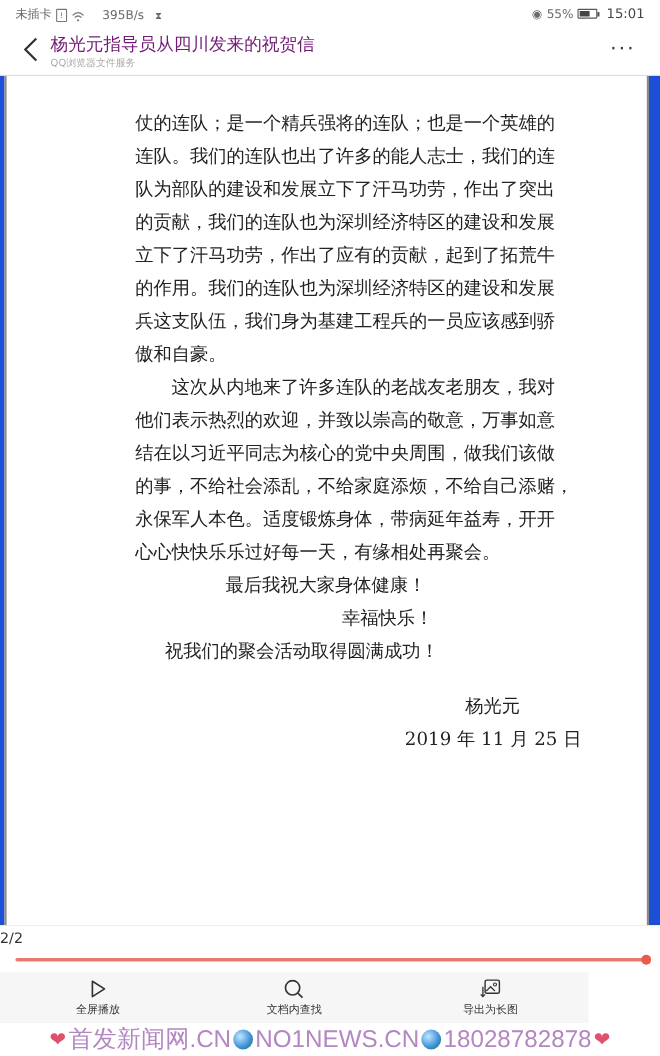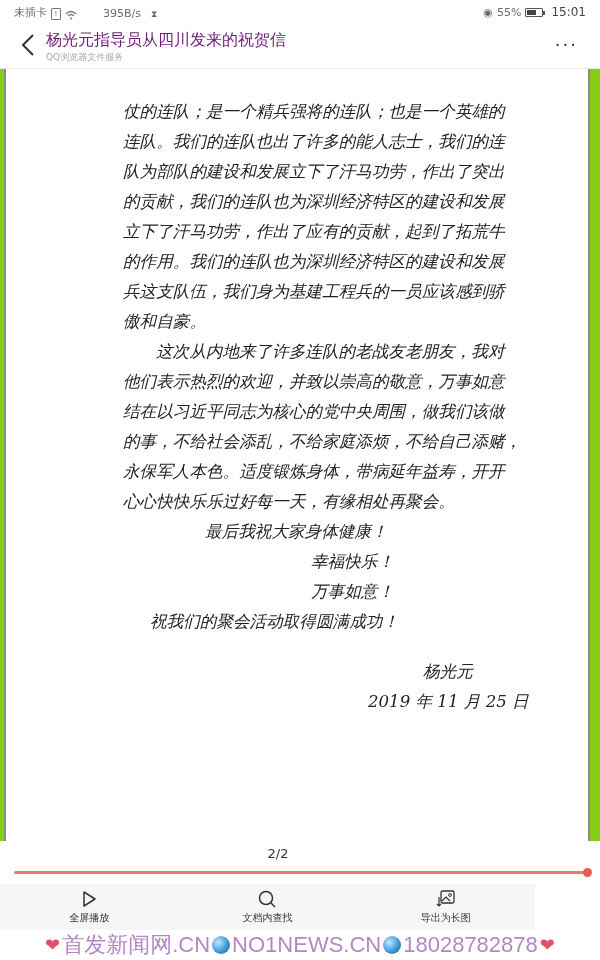--- a/index.html
+++ b/index.html
@@ -24,37 +24,37 @@
   .battery-icon::after { content: ""; position: absolute; right: -3px; top: 2px; width: 2px; height: 4px; background: #555; }
 
   
   .titlebar { position: absolute; left: 0; top: 24px; width: 600px; height: 44px; border-bottom: 1px solid #ececec; }
   .back-btn { position: absolute; left: 18px; top: 8px; width: 22px; height: 26px; cursor: pointer; }
   .title { position: absolute; left: 46px; top: 6px; font-size: 16px; color: #701a75; }
   .subtitle { position: absolute; left: 46px; top: 27px; font-size: 9px; color: #aaa; }
   .more-btn { position: absolute; right: 22px; top: 10px; font-size: 18px; letter-spacing: 2px; color: #333; cursor: pointer; }
 
   
-  .viewer { position: absolute; left: 0; top: 69px; width: 600px; height: 772px; background: #84cc16; font-style: italic; }
+  .viewer { position: absolute; left: 0; top: 69px; width: 600px; height: 772px; background: #1d4ed8; }
   .page {
     position: absolute; left: 4px; top: 0; width: 586px; height: 772px; background: #fff;
     border-left: 2px solid #8a8a8a; border-right: 2px solid #8a8a8a; box-sizing: border-box;
   }
   .doc {
     position: absolute; left: 117px; top: 28px; width: 350px;
     font-family: "DejaVu Serif", "Liberation Serif", serif;
     font-size: 16.6px; color: #222; line-height: 30px;
   }
   .doc p { margin: 0; text-align: justify; }
   .p-line { display: block; white-space: nowrap; }
   .indent { padding-left: 33px; }
   .close-line { white-space: nowrap; }
 
   
-  .page-indicator { position: absolute; top: 846px; width: 556px; text-align: center; font-size: 13px; color: #333; }
+  .page-indicator { position: absolute; top: 846px; width: 556px; text-align: left; font-size: 13px; color: #333; }
   .slider { position: absolute; left: 14px; top: 871px; width: 574px; height: 3px; background: #e9796d; border-radius: 2px; cursor: pointer; }
   .slider-thumb { position: absolute; right: -4px; top: -3px; width: 9px; height: 9px; border-radius: 50%; background: #e85c4e; }
 
   
   .toolbar { position: absolute; left: 0; top: 884px; width: 535px; height: 46px; background: #f6f6f6; display: flex; }
   .tool { flex: 1; display: flex; flex-direction: column; align-items: center; justify-content: center; cursor: pointer; }
   .tool svg { width: 20px; height: 20px; }
   .tool-label { font-size: 10px; color: #333; margin-top: 2px; }
 
   
@@ -72,21 +72,21 @@
 
 <div class="statusbar">
   <div class="sb-left">
     <span>未插卡</span>
     <span class="sim-icon">!</span>
     <svg class="wifi-icon" viewBox="0 0 12 10">
       <path d="M1 4 Q6 -1 11 4" stroke="#777" fill="none" stroke-width="1.2"></path>
       <path d="M3 6 Q6 3 9 6" stroke="#777" fill="none" stroke-width="1.2"></path>
       <circle cx="6" cy="8.5" r="1" fill="#777"></circle>
     </svg>
-    <span style="margin-left:22px;">395B/s</span>
+    <span style="margin-left:12px;">395B/s</span>
     <span class="hourglass-icon" style="margin-left:6px;">⧗</span>
   </div>
   <div class="sb-right">
     <span class="eye-icon">◉</span>
     <span>55%</span>
     <span class="battery-icon"></span>
     <span style="margin-left:4px; font-size:12px; color:#444;">15:01</span>
   </div>
 </div>
 
@@ -115,21 +115,20 @@
       <p>
         <span class="p-line indent">这次从内地来了许多连队的老战友老朋友，我对</span>
         <span class="p-line">他们表示热烈的欢迎，并致以崇高的敬意，万事如意</span>
         <span class="p-line">结在以习近平同志为核心的党中央周围，做我们该做</span>
         <span class="p-line">的事，不给社会添乱，不给家庭添烦，不给自己添赌，</span>
         <span class="p-line">永保军人本色。适度锻炼身体，带病延年益寿，开开</span>
         <span class="p-line">心心快快乐乐过好每一天，有缘相处再聚会。</span>
       </p>
       <div class="close-line" style="padding-left:82px;">最后我祝大家身体健康！</div>
       <div class="close-line" style="padding-left:188px;">幸福快乐！</div>
-      <div class="close-line" style="padding-left:188px;">万事如意！</div>
       <div class="close-line" style="padding-left:27px;">祝我们的聚会活动取得圆满成功！</div>
       <div class="close-line" style="padding-left:300px; margin-top:20px; width:60px;">杨光元</div>
       <div class="close-line" style="padding-left:245px;">2019 年 11 月 25 日</div>
     </div>
   </div>
 </div>
 
 <div class="page-indicator">2/2</div>
 <div class="slider">
   <div class="slider-thumb"></div>

